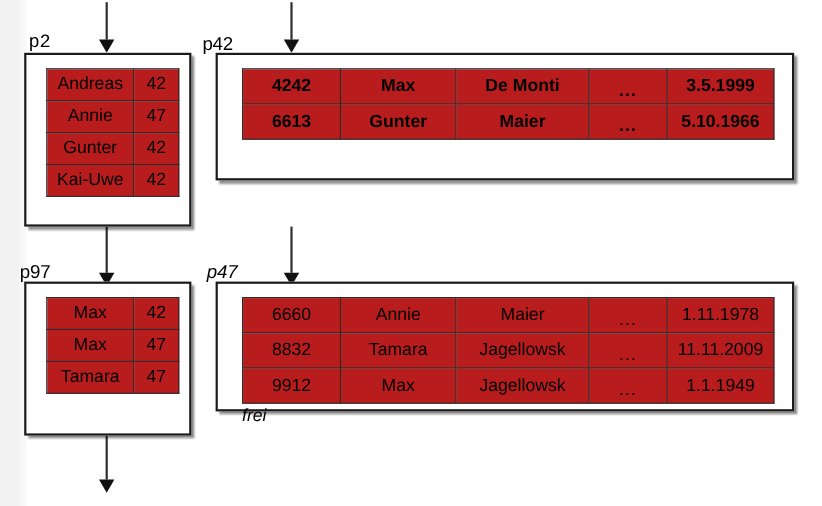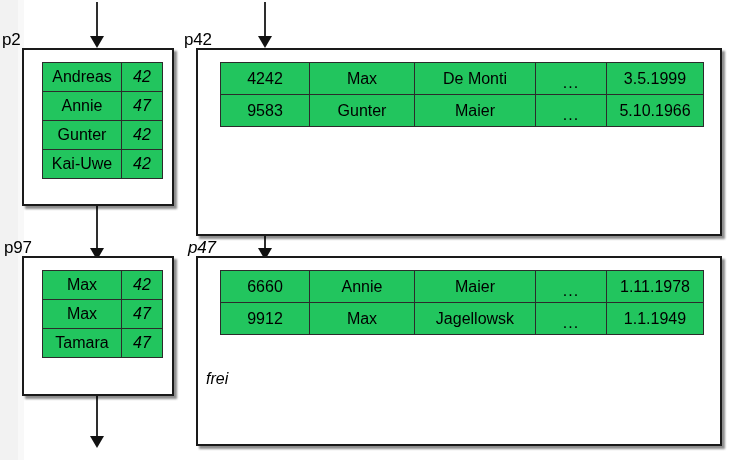--- a/index.html
+++ b/index.html
@@ -59,28 +59,28 @@
     background: #ffffff;
     table-layout: fixed;
   }
   table.rec-table td {
     border: 1.5px solid #2b2b2b;
     text-align: center;
     font-size: 16px;
     color: #000000;
     padding: 0;
     white-space: nowrap;
-    background: #22c55e;
+    background: #b91c1c;
   }
 
   
   .small-table { left: 18px; top: 12px; width: 118px; }
   .small-table td { height: 28px; }
   .small-table td.name-col { width: 78px; }
-  .small-table td.num-col  { width: 40px; font-style: italic; }
+  .small-table td.num-col  { width: 40px; }
 
   
   .wide-table { left: 22px; top: 12px; width: 478px; }
   .wide-table td { height: 29px; }
   .wide-table td.c-id    { width: 88px; }
   .wide-table td.c-first { width: 104px; }
   .wide-table td.c-last  { width: 120px; }
   .wide-table td.c-dots  { width: 70px; vertical-align: bottom; padding-bottom: 2px; font-size: 16px; letter-spacing: 1px; }
   .wide-table td.c-date  { width: 96px; }
 
@@ -139,21 +139,21 @@
   <div class="arrow" style="left:256px; top:2px; width:18px; height:46px;">
     <div class="shaft" style="height:34px;"></div>
     <div class="head"></div>
   </div>
 
   <div class="arrow" style="left:256px; top:206px; width:18px; height:54px;">
     <div class="shaft" style="height:42px;"></div>
     <div class="head"></div>
   </div>
 
-  <div class="page-label" style="left:2px; top:31px;">p2</div>
+  <div class="page-label" style="left:26px; top:31px;font-family:Liberation Mono, monospace;">p2</div>
   <div class="page-box" style="left:22px; top:48px; width:152px; height:158px;">
     <table class="rec-table small-table">
       <tbody>
         <tr>
           <td class="name-col">Andreas</td>
           <td class="num-col">42</td>
         </tr>
         <tr>
           <td class="name-col">Annie</td>
           <td class="num-col">47</td>
@@ -163,78 +163,85 @@
           <td class="num-col">42</td>
         </tr>
         <tr>
           <td class="name-col">Kai-Uwe</td>
           <td class="num-col">42</td>
         </tr>
       </tbody>
     </table>
   </div>
 
-  <div class="page-label" style="left:4px; top:239px;">p97</div>
+  <div class="page-label" style="left:18px; top:239px;">p97</div>
   <div class="page-box" style="left:22px; top:256px; width:152px; height:140px;">
     <table class="rec-table small-table">
       <tbody>
         <tr>
           <td class="name-col">Max</td>
           <td class="num-col">42</td>
         </tr>
         <tr>
           <td class="name-col">Max</td>
           <td class="num-col">47</td>
         </tr>
         <tr>
           <td class="name-col">Tamara</td>
           <td class="num-col">47</td>
         </tr>
       </tbody>
     </table>
   </div>
 
   <div class="page-label" style="left:184px; top:31px;">p42</div>
-  <div class="page-box" style="left:196px; top:48px; width:526px; height:188px;">
+  <div class="page-box" style="left:196px; top:48px; width:526px; height:116px;font-weight:bold;">
     <table class="rec-table wide-table">
       <tbody>
         <tr>
           <td class="c-id">4242</td>
           <td class="c-first">Max</td>
           <td class="c-last">De Monti</td>
           <td class="c-dots">...</td>
           <td class="c-date">3.5.1999</td>
         </tr>
         <tr>
-          <td class="c-id">9583</td>
+          <td class="c-id">6613</td>
           <td class="c-first">Gunter</td>
           <td class="c-last">Maier</td>
           <td class="c-dots">...</td>
           <td class="c-date">5.10.1966</td>
         </tr>
       </tbody>
     </table>
   </div>
 
   <div class="page-label" style="left:188px; top:239px;font-style:italic;">p47</div>
-  <div class="page-box" style="left:196px; top:256px; width:526px; height:190px;">
+  <div class="page-box" style="left:196px; top:256px; width:526px; height:118px;">
     <table class="rec-table wide-table">
       <tbody>
         <tr>
           <td class="c-id">6660</td>
           <td class="c-first">Annie</td>
           <td class="c-last">Maier</td>
           <td class="c-dots">...</td>
           <td class="c-date">1.11.1978</td>
         </tr>
         <tr>
+          <td class="c-id">8832</td>
+          <td class="c-first">Tamara</td>
+          <td class="c-last">Jagellowsk</td>
+          <td class="c-dots">...</td>
+          <td class="c-date">11.11.2009</td>
+        </tr>
+        <tr>
           <td class="c-id">9912</td>
           <td class="c-first">Max</td>
           <td class="c-last">Jagellowsk</td>
           <td class="c-dots">...</td>
           <td class="c-date">1.1.1949</td>
         </tr>
       </tbody>
     </table>
-    <div class="frei-label" style="left:8px; top:112px;">frei</div>
+    <div class="frei-label" style="left:22px; top:112px;">frei</div>
   </div>
 
 </div>
 
 </body></html>

